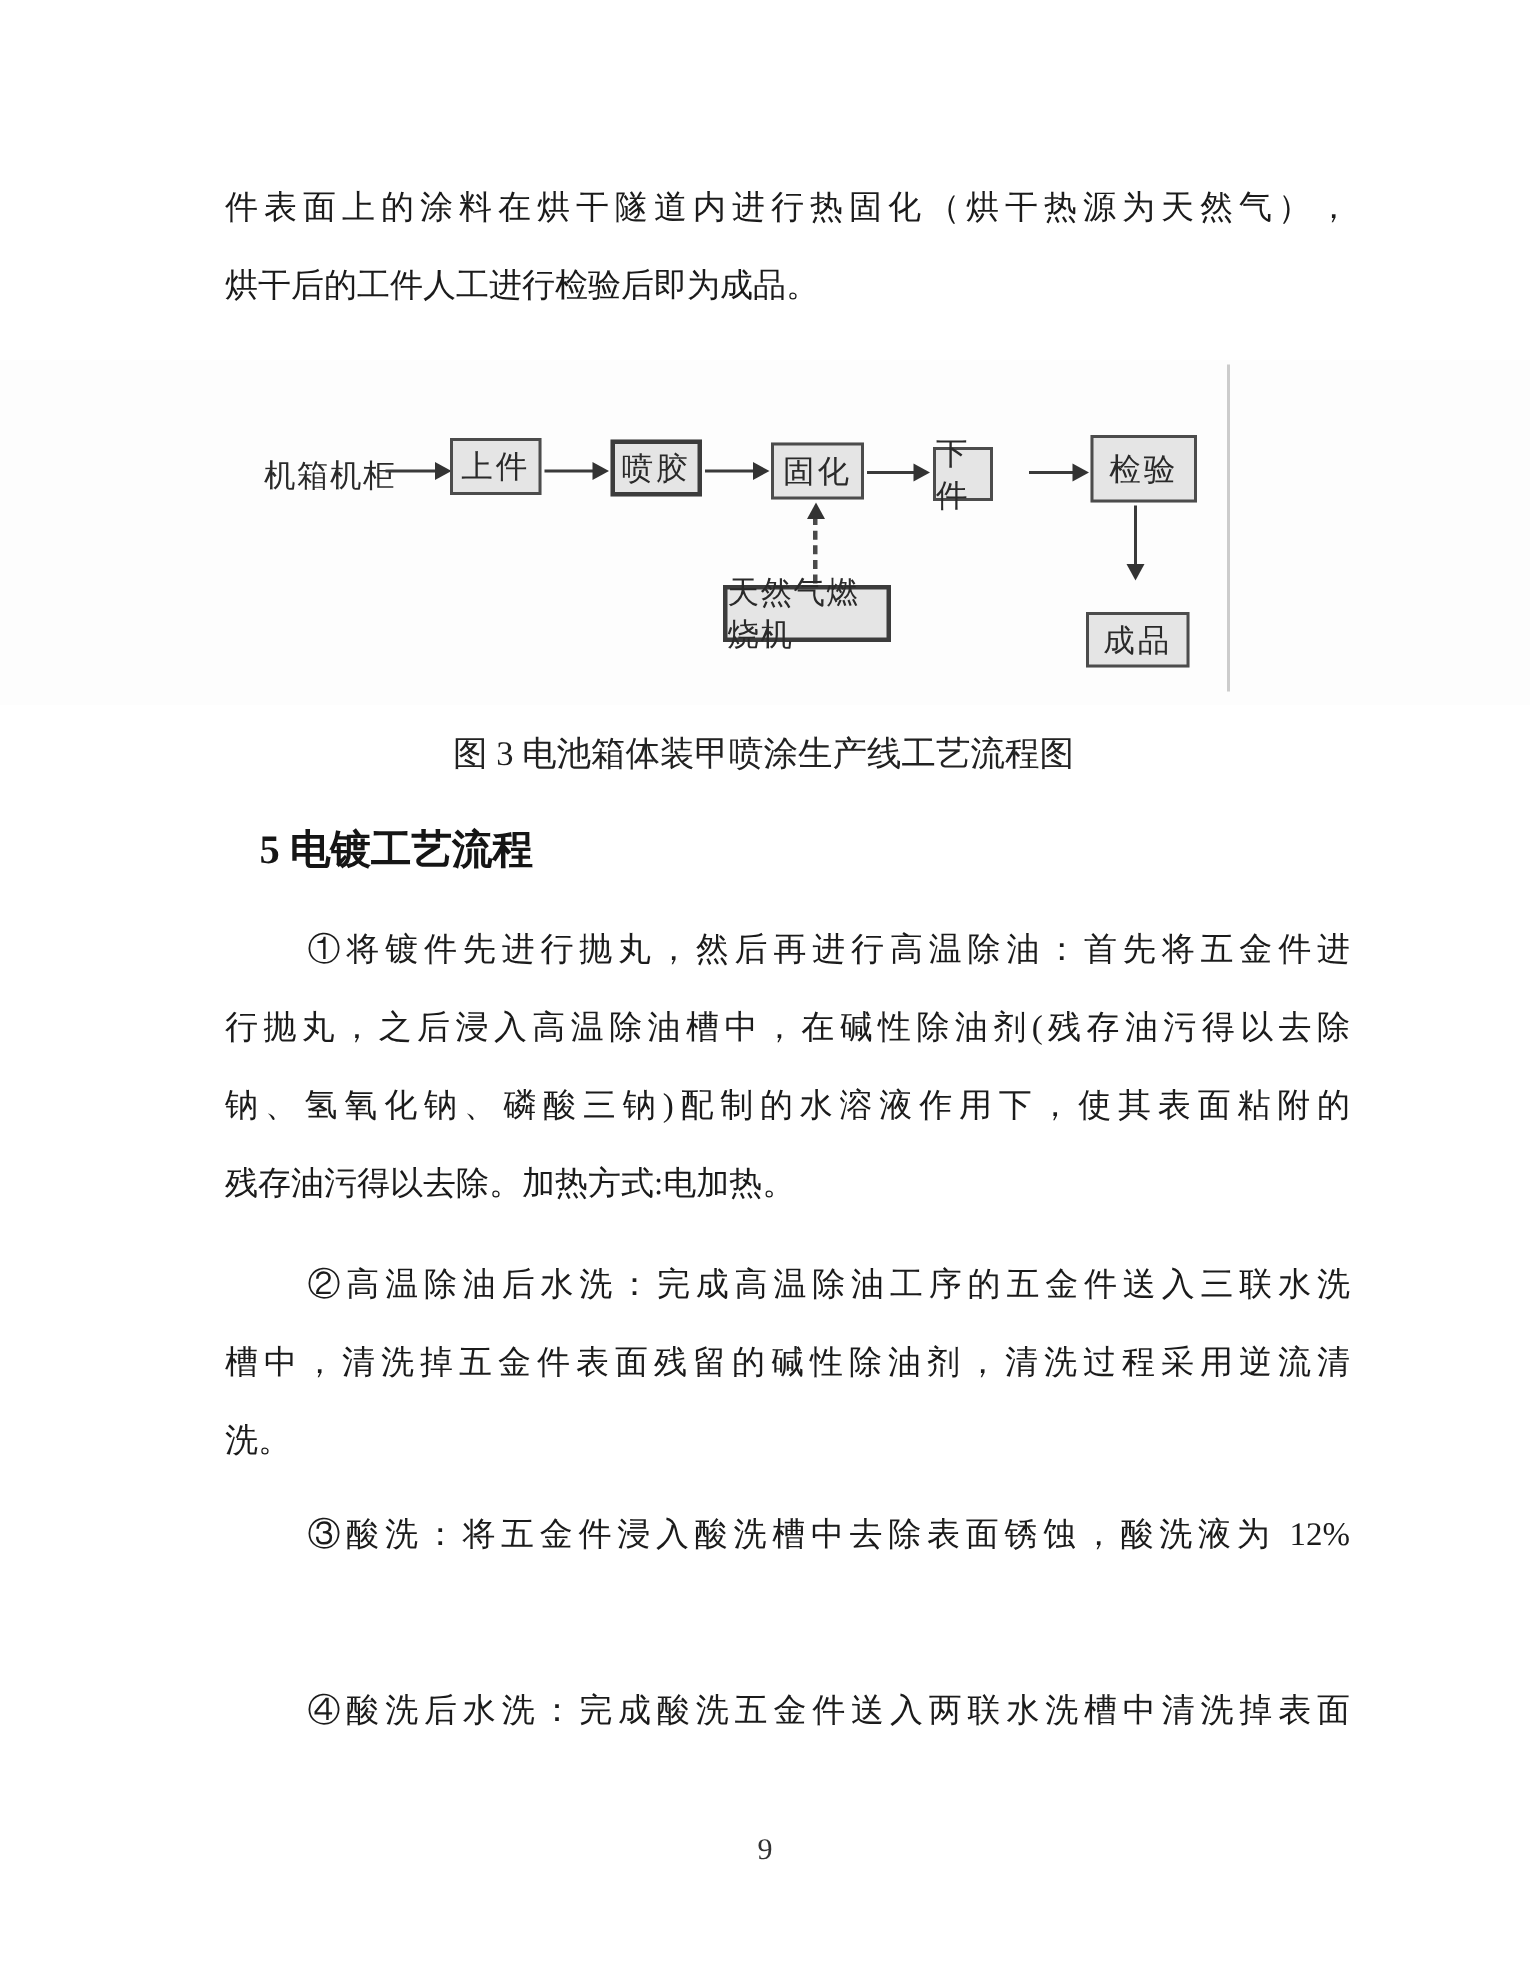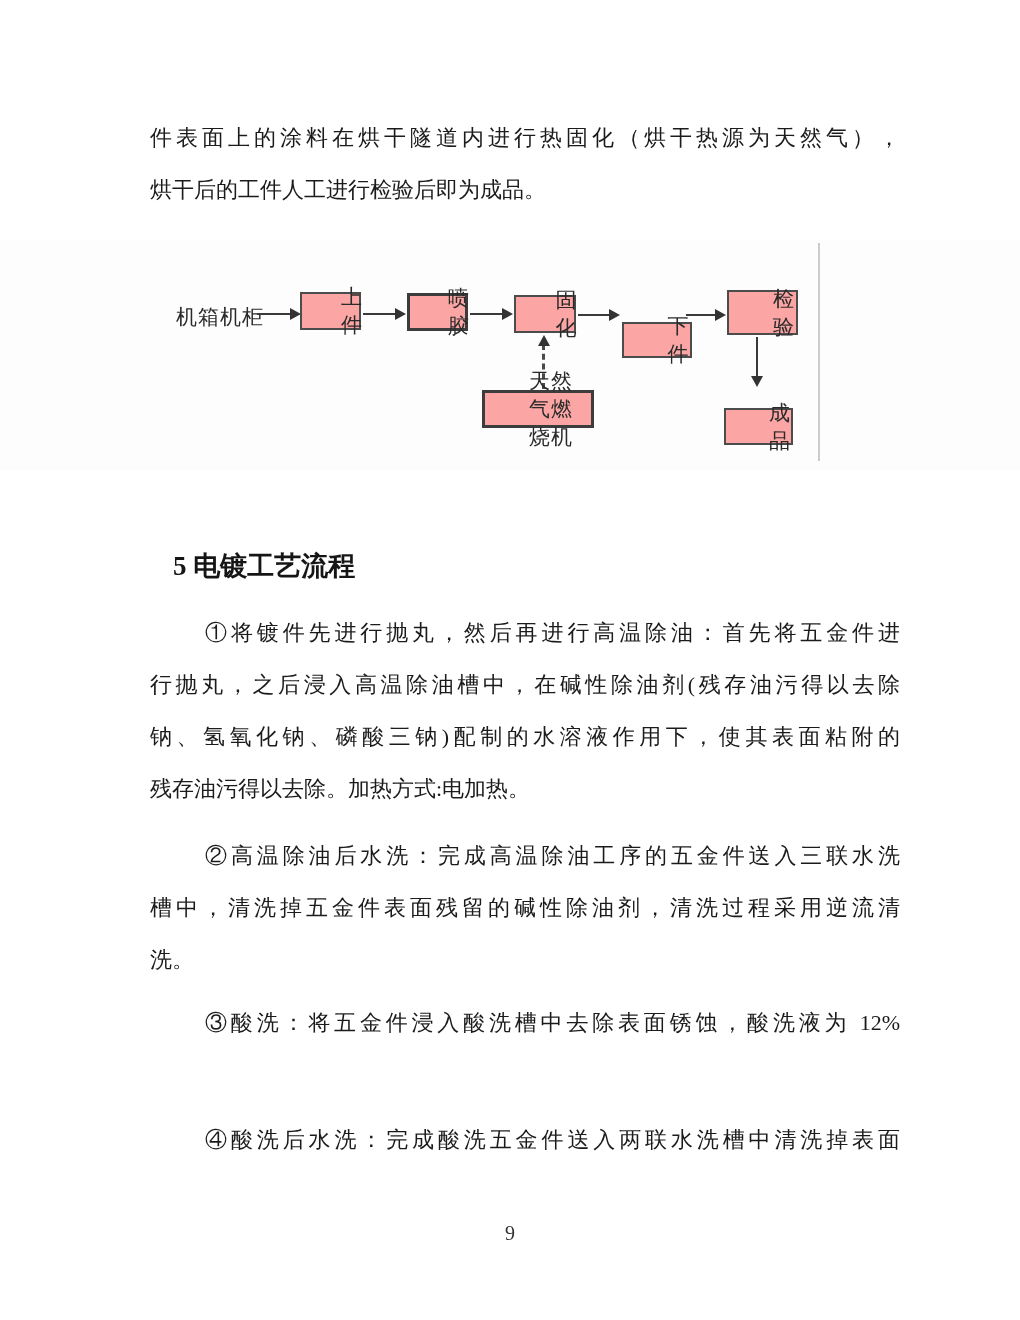--- a/index.html
+++ b/index.html
@@ -19,23 +19,23 @@
   .heading {
     position:absolute; left:173px; top:540px; font-size:27px; line-height:52px; color:#151515;font-weight:bold;
   }
   .pageno {
     position:absolute; left:0; width:1020px; top:1222px;
     text-align:center; font-size:20px; color:#333;
   }
   
   .figure { position:absolute; left:0; top:240px; width:1020px; height:230px; background:#fdfdfd; }
   .fnode {
-    position:absolute; border:2px solid #4c4c4c; background:#fca5a5;
+    position:absolute; border:2px solid #4c4c4c; background:#e5e5e5;
     display:flex; align-items:center; justify-content:center;
-    font-size:21px; color:#2a2a2a; letter-spacing:2px; box-sizing:border-box;padding-left:44px;
+    font-size:21px; color:#2a2a2a; letter-spacing:2px; box-sizing:border-box;
   }
   .fnode.thick { border-width:3px; border-color:#3c3c3c; }
   .flabel {
     position:absolute; font-size:21px; color:#2a2a2a; letter-spacing:1px; white-space:nowrap;
   }
   .hline { position:absolute; height:2px; background:#3a3a3a; }
   .vline { position:absolute; width:2px; background:#3a3a3a; }
   .vdash { position:absolute; width:0; border-left:3px dashed #4a4a4a; }
   .ah-r { position:absolute; width:0; height:0;
     border-top:6px solid transparent; border-bottom:6px solid transparent; border-left:11px solid #333; }
@@ -76,21 +76,21 @@
     <div class="hline" style="left:470px; top:73px; width:34px;"></div>
     <div class="ah-r" style="left:502px; top:68px;"></div>
 
     <div class="fnode" style="left:514px; top:55px; width:62px; height:38px;">
       <span>固化</span>
     </div>
 
     <div class="hline" style="left:578px; top:74px; width:33px;"></div>
     <div class="ah-r" style="left:609px; top:69px;"></div>
 
-    <div class="fnode" style="left:622px; top:58px; width:70px; height:36px;margin-top:24px;">
+    <div class="fnode" style="left:622px; top:58px; width:40px; height:36px;">
       <span>下件</span>
     </div>
 
     <div class="hline" style="left:686px; top:74px; width:31px;"></div>
     <div class="ah-r" style="left:715px; top:69px;"></div>
 
     <div class="fnode" style="left:727px; top:50px; width:71px; height:45px;">
       <span>检验</span>
     </div>
 
@@ -104,20 +104,21 @@
     <div class="vdash" style="left:542px; top:104px; height:45px;"></div>
     <div class="ah-u" style="left:538px; top:95px;"></div>
 
     <div class="fnode thick" style="left:482px; top:150px; width:112px; height:38px; letter-spacing:1px;">
       <span>天然气燃烧机</span>
     </div>
 
     <div class="fig-edge" style="left:818px; top:3px; width:2px; height:218px;"></div>
   </div>
 
+  <div class="caption">图 3 电池箱体装甲喷涂生产线工艺流程图</div>
 
   <div class="heading">5 电镀工艺流程</div>
 
   <div class="textblock" style="top:607px;">
       <div class="line j ind">①将镀件先进行抛丸，然后再进行高温除油：首先将五金件进</div>
       <div class="line j">行抛丸，之后浸入高温除油槽中，在碱性除油剂(残存油污得以去除</div>
       <div class="line j">钠、氢氧化钠、磷酸三钠)配制的水溶液作用下，使其表面粘附的</div>
       <div class="line">残存油污得以去除。加热方式:电加热。</div>
     </div>
   <div class="textblock" style="top:830px;">

